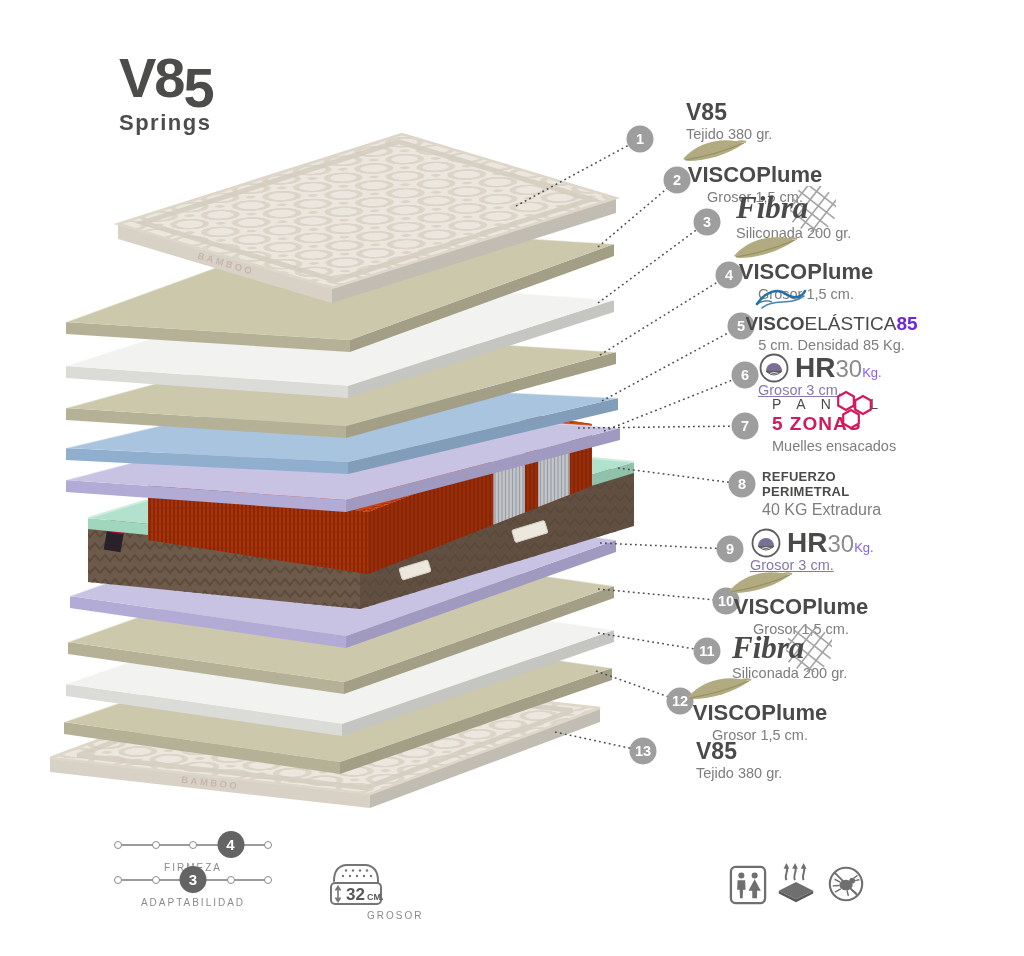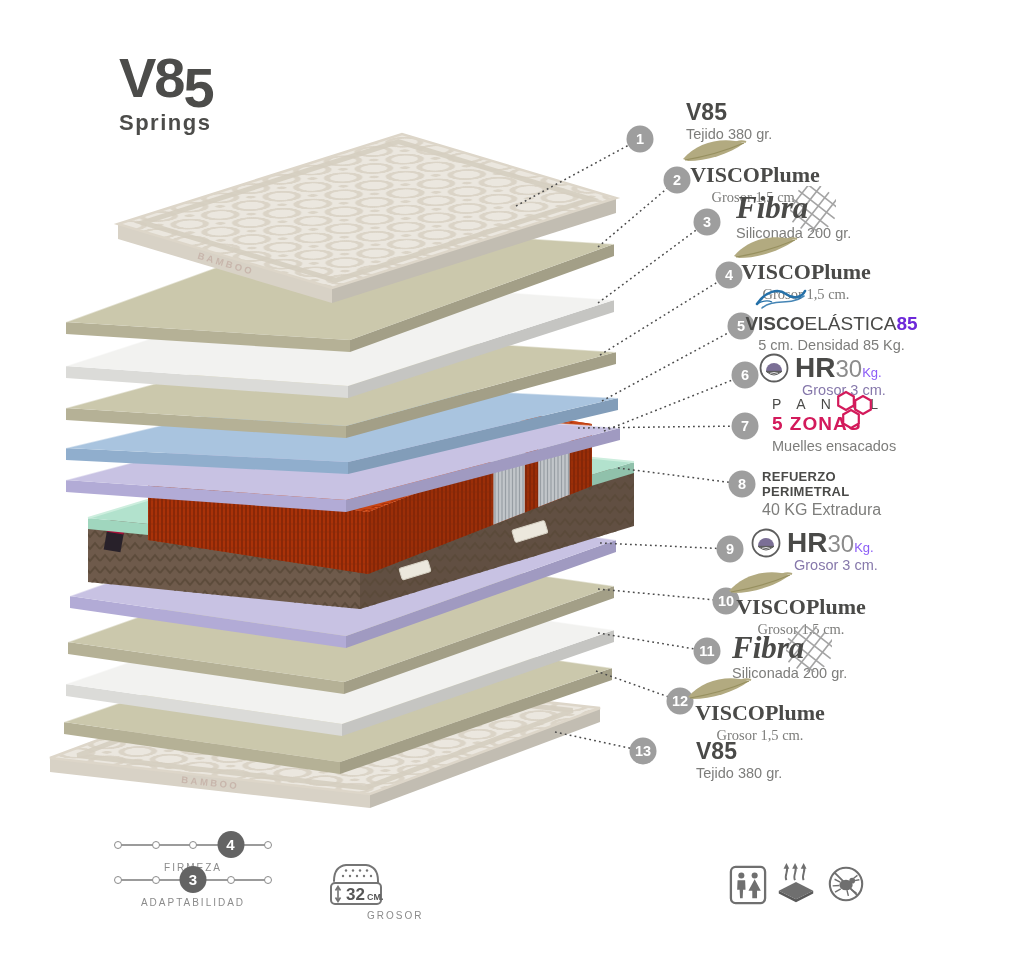--- a/index.html
+++ b/index.html
@@ -11,41 +11,41 @@
   .hdr{position:absolute;left:119px;top:50px;color:#4c4c4a;}
   .hdr .t{font-size:56px;font-weight:800;line-height:1;letter-spacing:-2px;}
   .hdr .t .drop{position:relative;top:10px;}
   .hdr .s{font-size:22px;font-weight:700;letter-spacing:1.5px;margin-top:4px;}
   
   .lb{position:absolute;color:#4a4a48;line-height:1.15;}
   .sub{font-size:14.5px;color:#7d7d7b;margin-top:2px;}
   .lb-cover .t1{font-size:23px;font-weight:800;line-height:1;}
   .lb-cover{padding-left:2px;}
   .lb-cover .mesh{position:absolute;left:-30px;top:-8px;z-index:-1;}
-  .lb-plume{width:180px;text-align:center;font-family:Liberation Serif, serif;}
+  .lb-plume{width:180px;text-align:center;}
   .lb-plume .fe{margin:0 auto -2px;transform:translateX(16px);}
   .t-plume{font-size:22px;}
   .t-plume b{font-weight:800;}
   .t-plume span{font-weight:600;}
   .lb-fibra{width:150px;}
   .lb-fibra .t-f{font-family:"Liberation Serif",serif;font-style:italic;font-weight:700;
                  font-size:31px;line-height:1;position:relative;z-index:1;}
   .lb-fibra .mesh{position:absolute;left:54px;top:-6px;z-index:0;}
   .lb-visco{width:175px;text-align:center;}
   .lb-visco .wv{margin:0 auto 1px;transform:translateX(10px);}
   .t-v85{font-size:19px;white-space:nowrap;}
   .t-v85 .b{font-weight:800;}
   .t-v85 .r{font-weight:400;}
   .t-v85 .n{font-weight:800;}
   .lb-hr{white-space:nowrap;}
   .lb-hr .ic{display:inline-block;vertical-align:-7px;margin-right:5px;}
   .t-hr1{font-size:28px;font-weight:800;}
   .t-hr2{font-size:24px;font-weight:300;color:#8c8c8c;}
   .t-hr3{font-size:13px;color:#8b5cf6;}
-  .lb-hr .sub{margin-left:44px;margin-top:-2px;}
+  .lb-hr .sub{margin-top:-2px;text-decoration:underline;}
   .lb-panal{width:160px;}
   .lb-panal .p1{font-size:14px;letter-spacing:6px;font-weight:500;line-height:1.2;}
   .lb-panal .p2{font-size:19px;font-weight:800;color:#d31a5b;letter-spacing:1px;line-height:1.2;}
   .lb-panal .hx{position:absolute;left:62px;top:-6px;}
   .lb-ref{width:170px;}
   .lb-ref .r{font-size:13px;font-weight:800;line-height:1.12;letter-spacing:.3px;}
   .lb-ref .fr{position:absolute;left:74px;top:-1px;z-index:-1;}
   .lb-ref .sub{font-size:16px;}
   
   .scale{position:absolute;height:40px;}

